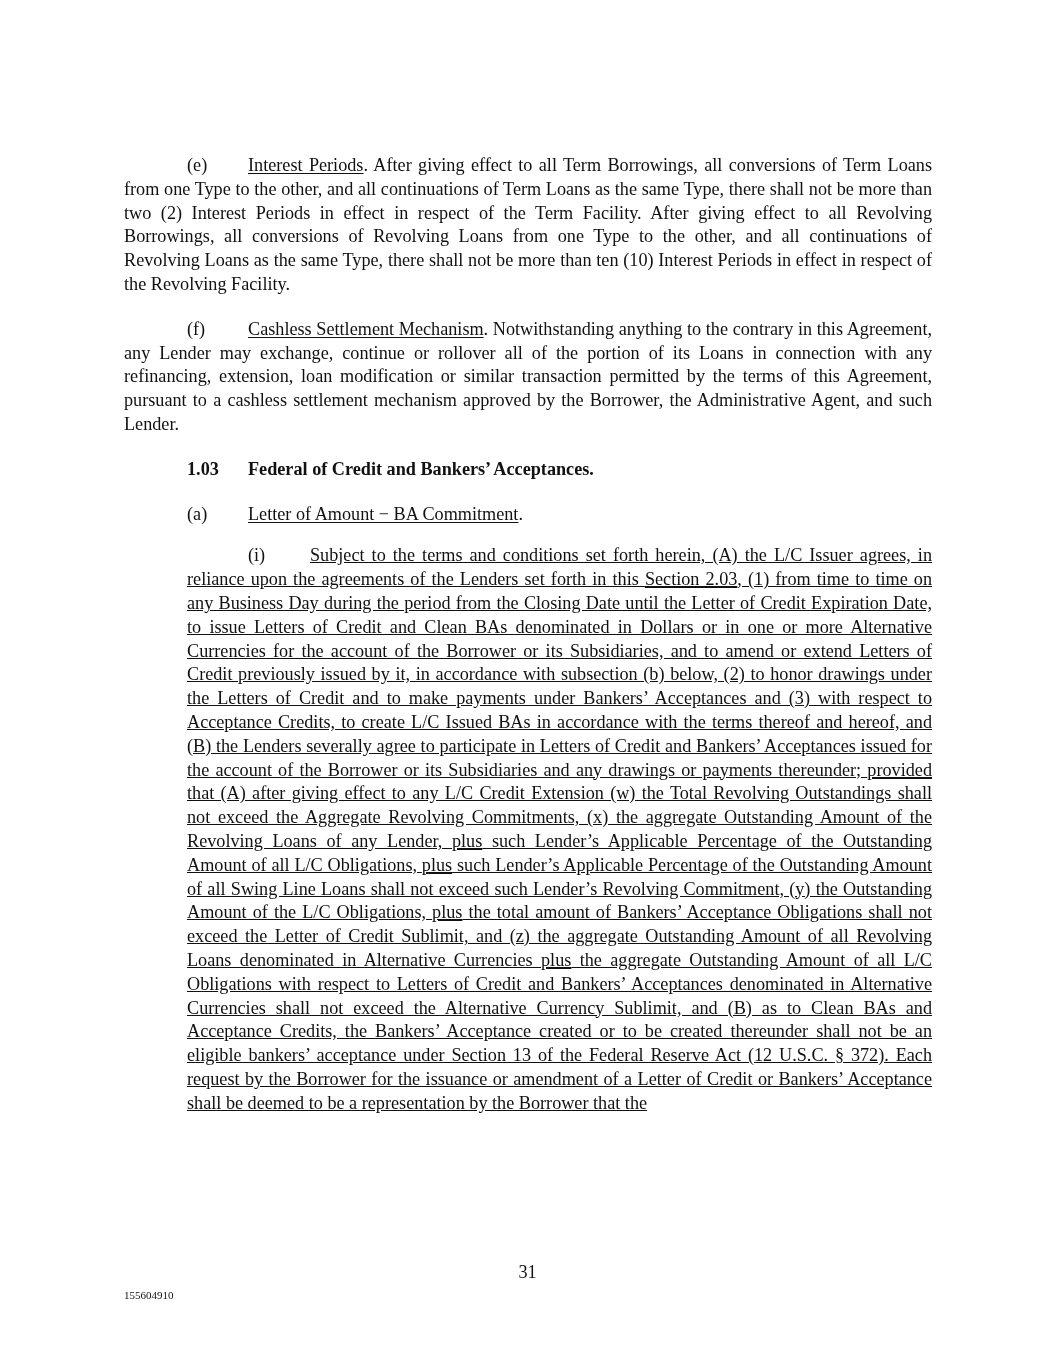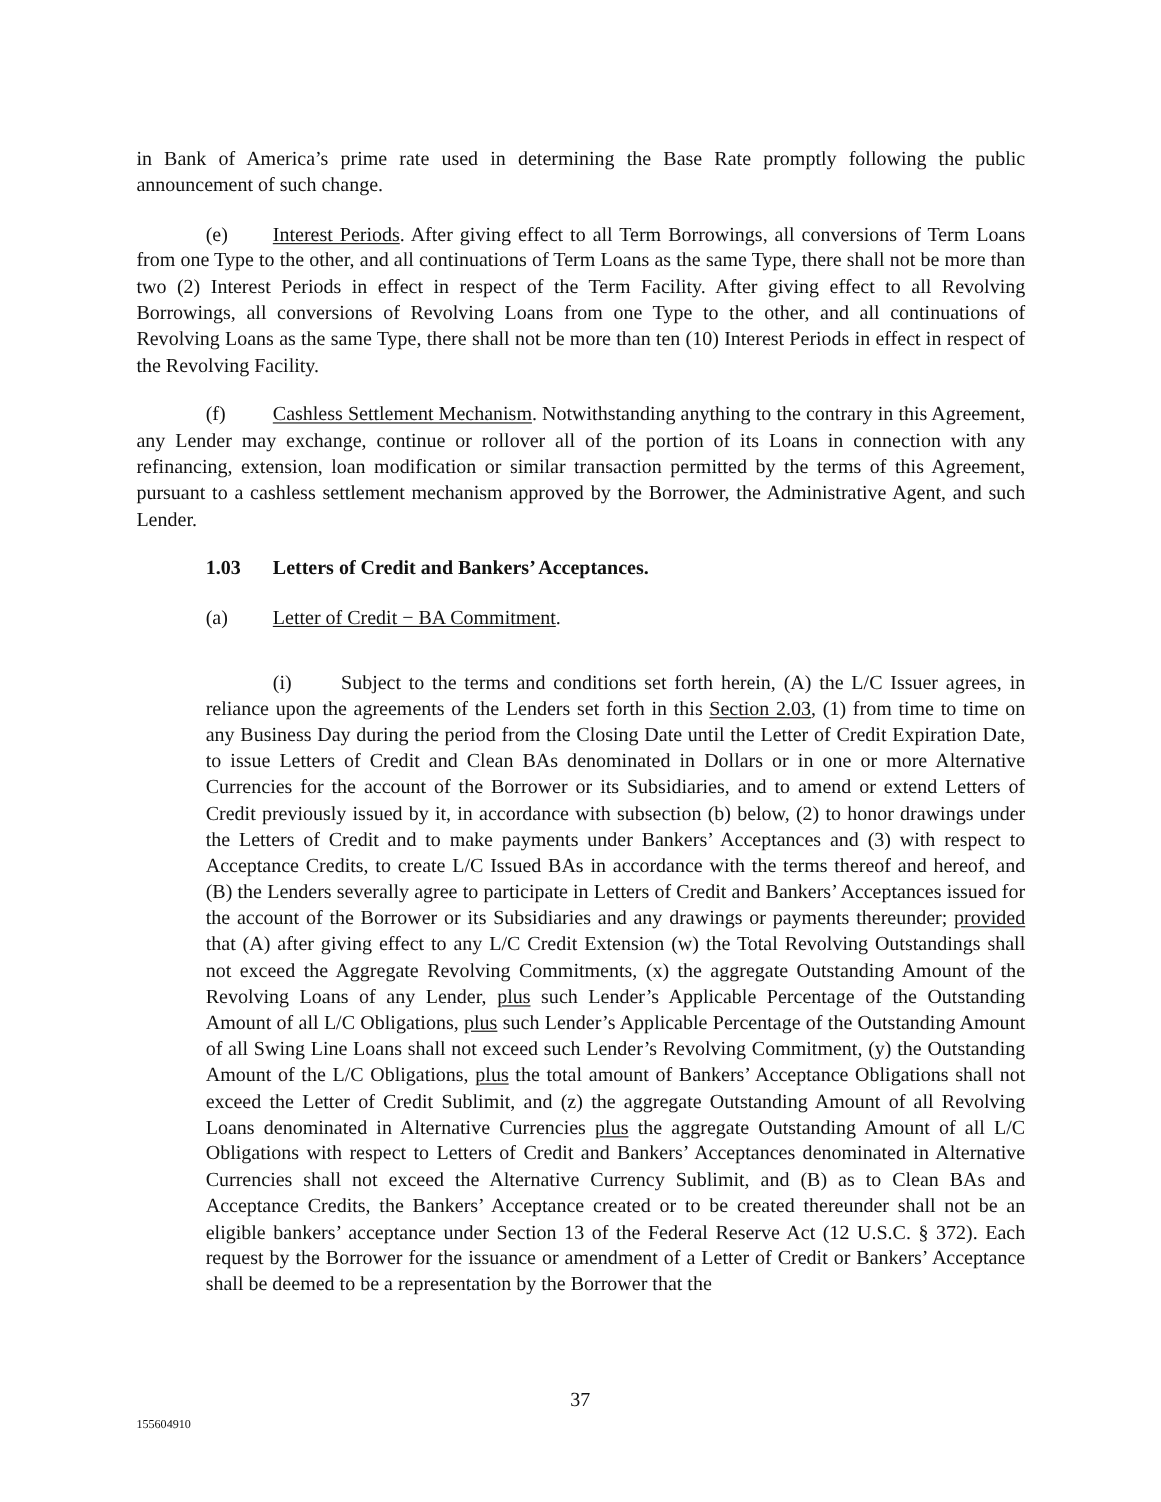--- a/index.html
+++ b/index.html
@@ -11,39 +11,38 @@
     .page { position: absolute; left: 124px; top: 133px; width: 808px; font-size: 18.2px; line-height: 23.8px; }
     p { margin: 0; text-align: justify; text-align-last: auto; }
     .gap { margin-top: 21px; }
     .ind { text-indent: 63px; }
     .lbl { display: inline-block; width: 61px; text-indent: 0; }
     u { text-decoration: underline; text-underline-offset: 2px; }
     .heading { font-weight: bold; padding-left: 63px; margin-top: 21px; }
     .heading .num { display: inline-block; width: 61px; }
     .sub { padding-left: 63px; margin-top: 21px; }
     .sub .lbl { width: 61px; }
-    .block { margin-left: 63px; margin-top: 35px; }
+    .block { margin-left: 63px; margin-top: 18px; text-decoration: underline; }
     .block p { text-indent: 61px; }
     .block .lbl2 { display: inline-block; width: 62px; text-indent: 0; }
     .pagenum { position: absolute; top: 1262px; left: 0; width: 1055px; text-align: center; font-size: 18.2px; }
     .docid { position: absolute; left: 124px; top: 1289px; font-size: 11px; }
   </style>
 </head>
 <body>
 
 <div class="page">
-  <p>in Bank of America’s prime rate used in determining the Base Rate promptly following the public announcement of such change.</p>
 
   <p class="gap ind"><span class="lbl">(e)</span><u>Interest Periods</u><span>.  After giving effect to all Term Borrowings, all conversions of Term Loans from one Type to the other, and all continuations of Term Loans as the same Type, there shall not be more than two (2) Interest Periods in effect in respect of the Term Facility. After giving effect to all Revolving Borrowings, all conversions of Revolving Loans from one Type to the other, and all continuations of Revolving Loans as the same Type, there shall not be more than ten (10) Interest Periods in effect in respect of the Revolving Facility.</span></p>
 
   <p class="gap ind"><span class="lbl">(f)</span><u>Cashless Settlement Mechanism</u><span>.  Notwithstanding anything to the contrary in this Agreement, any Lender may exchange, continue or rollover all of the portion of its Loans in connection with any refinancing, extension, loan modification or similar transaction permitted by the terms of this Agreement, pursuant to a cashless settlement mechanism approved by the Borrower, the Administrative Agent, and such Lender.</span></p>
 
-  <p class="heading"><span class="num">1.03</span><span>Letters of Credit and Bankers’ Acceptances.</span></p>
+  <p class="heading"><span class="num">1.03</span><span>Federal of Credit and Bankers’ Acceptances.</span></p>
 
-  <p class="sub"><span class="lbl">(a)</span><u>Letter of Credit − BA Commitment</u><span>.</span></p>
+  <p class="sub"><span class="lbl">(a)</span><u>Letter of Amount − BA Commitment</u><span>.</span></p>
 
   <div class="block">
     <p><span class="lbl2">(i)</span><span>Subject to the terms and conditions set forth herein, (A) the L/C Issuer agrees, in reliance upon the agreements of the Lenders set forth in this </span><u>Section 2.03</u><span>, (1) from time to time on any Business Day during the period from the Closing Date until the Letter of Credit Expiration Date, to issue Letters of Credit and Clean BAs denominated in Dollars or in one or more Alternative Currencies for the account of the Borrower or its Subsidiaries, and to amend or extend Letters of Credit previously issued by it, in accordance with subsection (b) below, (2) to honor drawings under the Letters of Credit and to make payments under Bankers’ Acceptances and (3) with respect to Acceptance Credits, to create L/C Issued BAs in accordance with the terms thereof and hereof, and (B) the Lenders severally agree to participate in Letters of Credit and Bankers’ Acceptances issued for the account of the Borrower or its Subsidiaries and any drawings or payments thereunder; </span><u>provided</u><span> that (A) after giving effect to any L/C Credit Extension (w) the Total Revolving Outstandings shall not exceed the Aggregate Revolving Commitments, (x) the aggregate Outstanding Amount of the Revolving Loans of any Lender, </span><u>plus</u><span> such Lender’s Applicable Percentage of the Outstanding Amount of all L/C Obligations, </span><u>plus</u><span> such Lender’s Applicable Percentage of the Outstanding Amount of all Swing Line Loans shall not exceed such Lender’s Revolving Commitment, (y) the Outstanding Amount of the L/C Obligations, </span><u>plus</u><span> the total amount of Bankers’ Acceptance Obligations shall not exceed the Letter of Credit Sublimit, and (z) the aggregate Outstanding Amount of all Revolving Loans denominated in Alternative Currencies </span><u>plus</u><span> the aggregate Outstanding Amount of all L/C Obligations with respect to Letters of Credit and Bankers’ Acceptances denominated in Alternative Currencies shall not exceed the Alternative Currency Sublimit, and (B) as to Clean BAs and Acceptance Credits, the Bankers’ Acceptance created or to be created thereunder shall not be an eligible bankers’ acceptance under Section 13 of the Federal Reserve Act (12 U.S.C. § 372).  Each request by the Borrower for the issuance or amendment of a Letter of Credit or Bankers’ Acceptance shall be deemed to be a representation by the Borrower that the</span></p>
   </div>
 </div>
 
-<div class="pagenum">37</div>
+<div class="pagenum">31</div>
 <div class="docid">155604910</div>
 
 </body></html>

